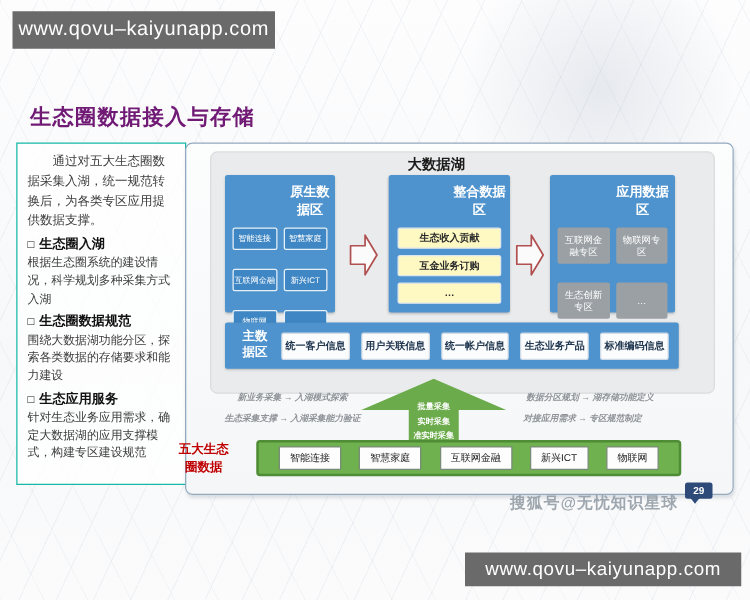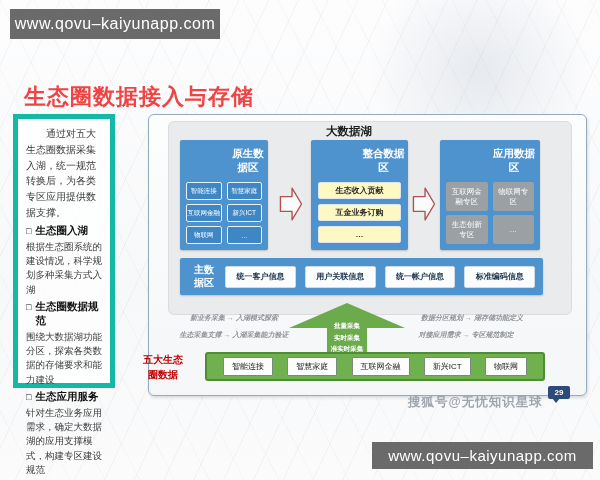--- a/index.html
+++ b/index.html
@@ -25,27 +25,27 @@
     position:absolute;background:#6a6a6a;color:#fff;
     display:flex;align-items:center;justify-content:center;
     font-size:16px;letter-spacing:0.5px;
   }
   .banner.top{left:10px;top:9px;width:210px;height:30px;}
   .banner.bottom{left:372px;top:442px;width:221px;height:27px;font-size:15px;}
 
   
   .page-title{
     position:absolute;left:24px;top:82px;
-    font-size:22px;font-weight:bold;color:#ef4444;letter-spacing:1px;
+    font-size:17px;font-weight:bold;color:#701a75;letter-spacing:1px;
   }
 
   
   .left-panel{
-    position:absolute;left:13px;top:114px;width:102px;height:274px;
-    border:5px solid #14b8a6;background:rgba(255,255,255,0.75);
+    position:absolute;left:13px;top:114px;width:136px;height:274px;
+    border:1px solid #14b8a6;background:rgba(255,255,255,0.75);
     box-sizing:border-box;padding:7px 8px;color:#3c3c3c;
   }
   .left-panel .intro{font-size:10px;line-height:1.58;text-indent:2em;margin:0 0 3px 0;}
   .lp-heading{font-size:10.5px;font-weight:bold;color:#111;margin:3px 0 2px 0;display:flex;gap:4px;align-items:baseline;}
   .lp-heading .bullet{font-size:9px;}
   .lp-body{font-size:9.5px;line-height:1.5;margin:0 0 2px 0;}
 
   
   .diagram{
     position:absolute;left:148px;top:114px;width:437px;height:280px;
@@ -69,21 +69,21 @@
     position:absolute;top:140px;height:110px;background:#4e93cd;border-radius:2px;
     box-shadow:0 1px 2px rgba(0,0,0,0.2);box-sizing:border-box;
   }
   .zone.z0{left:180px;width:88px;}
   .zone.z1{left:311px;width:97px;}
   .zone.z2{left:440px;width:100px;}
   .zone-title{
     text-align:center;color:#fff;font-weight:bold;font-size:10.5px;
     padding-top:7px;padding-bottom:5px;padding-left:48px;
   }
-  .chipgrid{display:grid;grid-template-columns:1fr 1fr;gap:4px 5px;padding:2px 6px;}
+  .chipgrid{display:grid;grid-template-columns:1fr 1fr;gap:15px 5px;padding:2px 6px;}
   .chip-blue{
     background:#3e86c4;border:1px solid #e8f1f8;border-radius:2px;
     height:16px;display:flex;align-items:center;justify-content:center;
     color:#fff;font-size:6.5px;
   }
   .rows{display:flex;flex-direction:column;gap:5px;padding:2px 7px;}
   .row-white{
     background:#fef9c3;border:1px solid #dde6ee;border-radius:2px;height:15px;
     display:flex;align-items:center;justify-content:center;
     color:#2b2b2b;font-size:8px;font-weight:bold;
@@ -244,20 +244,21 @@
       <div class="chip-gray">生态创新专区</div>
       <div class="chip-gray">…</div>
     </div>
   </div>
 
   <div class="master">
     <div class="master-label">主数据区</div>
     <div class="master-box">统一客户信息</div>
     <div class="master-box">用户关联信息</div>
     <div class="master-box">统一帐户信息</div>
+    <div class="master-box">生态业务产品</div>
     <div class="master-box">标准编码信息</div>
   </div>
 
   <div class="note l1">新业务采集 → 入湖模式探索</div>
   <div class="note l2">生态采集支撑 → 入湖采集能力验证</div>
   <div class="note r1">数据分区规划 → 湖存储功能定义</div>
   <div class="note r2">对接应用需求 → 专区规范制定</div>
 
   <div class="collect-arrow">
     <svg width="116" height="54" viewBox="0 0 116 54">

